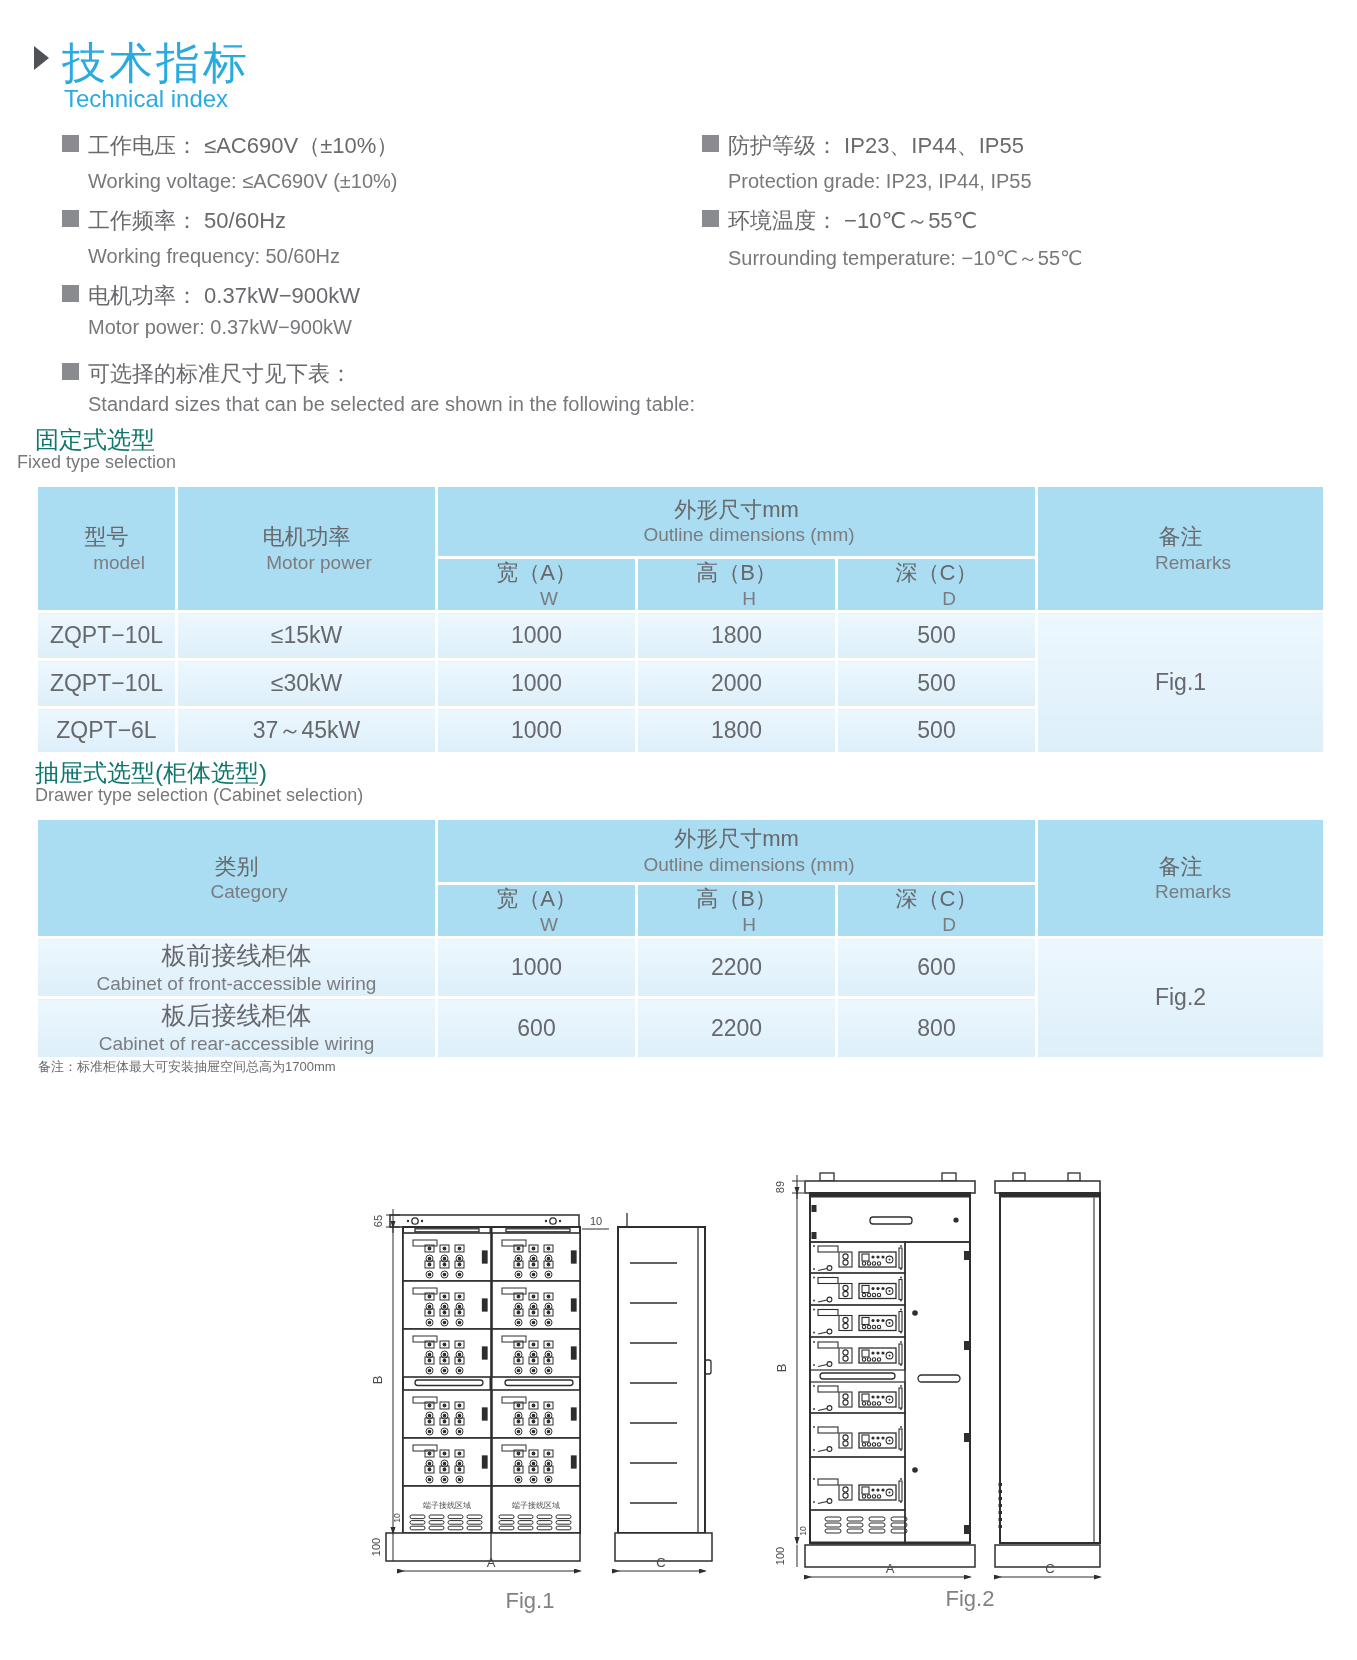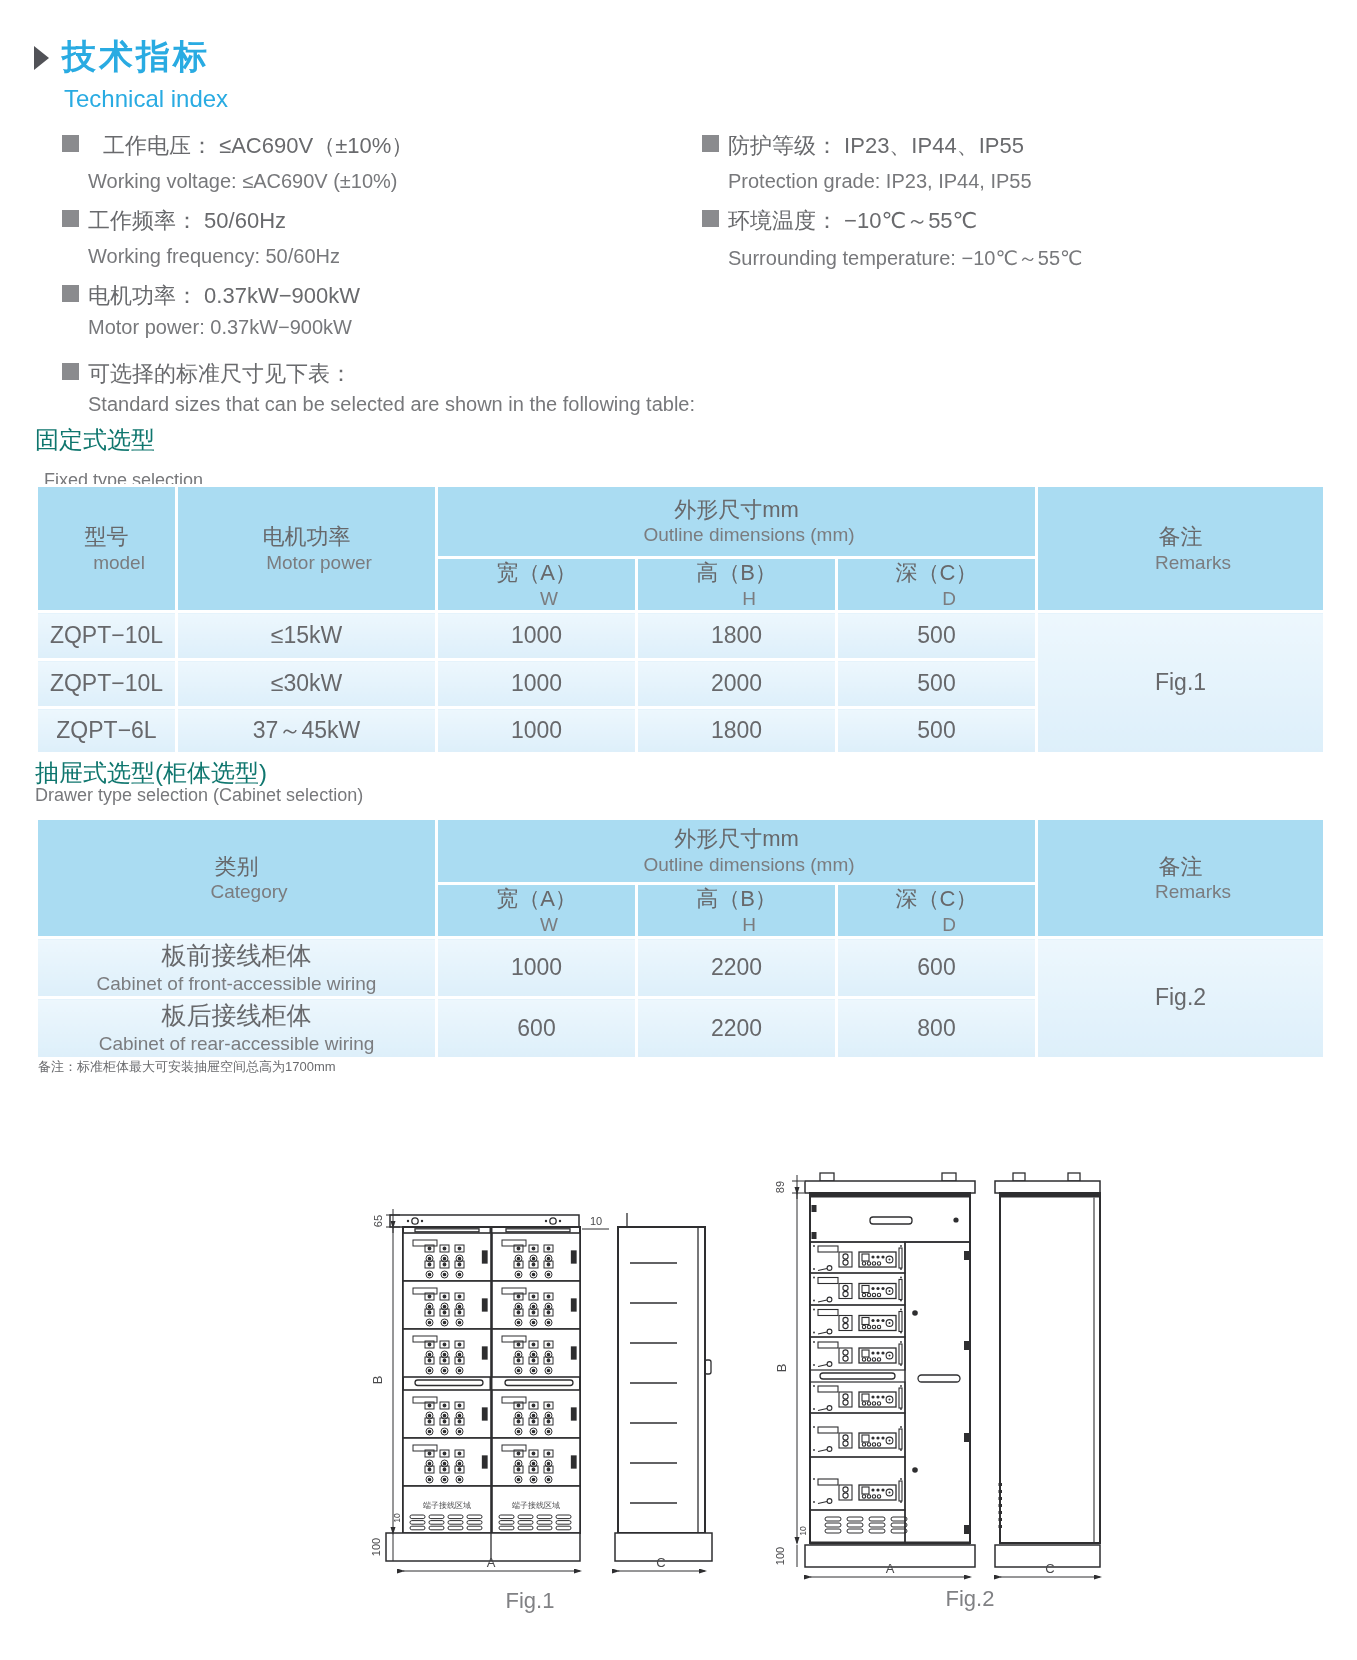--- a/index.html
+++ b/index.html
@@ -1,21 +1,21 @@
 <!DOCTYPE html>
 <html><head>
 <meta charset="utf-8">
 <style>
   html,body{margin:0;padding:0;background:#fff;}
   #page{position:relative;width:1357px;height:1660px;background:#fff;overflow:hidden;
         font-family:"Liberation Sans","DejaVu Sans",sans-serif;color:#6d6e71;}
   .abs{position:absolute;}
   
   .title-arrow{width:0;height:0;border-left:15px solid #515257;border-top:12px solid transparent;border-bottom:12px solid transparent;}
-  .title-cn{font-size:34px;color:#29abe2;letter-spacing:3px;font-weight:700;}
+  .title-cn{font-size:44px;color:#29abe2;letter-spacing:3px;font-weight:400;}
   .title-en{font-size:24px;color:#29abe2;font-weight:400;}
   
   .bullet{width:17px;height:17px;background:#8a8b8e;}
   .spec-cn{font-size:22px;color:#696a6d;white-space:nowrap;}
   .spec-en{font-size:20px;color:#77787b;white-space:nowrap;}
   
   .sec-cn{font-size:24px;color:#0f766e;}
   .sec-en{font-size:18px;color:#77787b;}
   
   table.spec{border-collapse:collapse;table-layout:fixed;width:100%;}
@@ -37,21 +37,21 @@
 </head>
 <body>
 
 <div id="page">
 
   <div class="abs title-arrow" style="left:34px;top:46px;"></div>
   <div class="abs title-cn" style="left:62px;top:34px;">技术指标</div>
   <div class="abs title-en" style="left:64px;top:85px;">Technical index</div>
 
   <div class="abs bullet" style="left:62px;top:135px;"></div>
-  <div class="abs spec-cn" style="left:88px;top:131px;margin-left:15px;">工作电压： ≤AC690V（±10%）</div>
+  <div class="abs spec-cn" style="left:88px;top:131px;">工作电压： ≤AC690V（±10%）</div>
   <div class="abs spec-en" style="left:88px;top:170px;">Working voltage: ≤AC690V (±10%)</div>
 
   <div class="abs bullet" style="left:62px;top:210px;"></div>
   <div class="abs spec-cn" style="left:88px;top:206px;">工作频率： 50/60Hz</div>
   <div class="abs spec-en" style="left:88px;top:245px;">Working frequency: 50/60Hz</div>
 
   <div class="abs bullet" style="left:62px;top:285px;"></div>
   <div class="abs spec-cn" style="left:88px;top:281px;">电机功率： 0.37kW−900kW</div>
   <div class="abs spec-en" style="left:88px;top:316px;">Motor power: 0.37kW−900kW</div>
 
@@ -61,21 +61,21 @@
 
   <div class="abs bullet" style="left:702px;top:210px;"></div>
   <div class="abs spec-cn" style="left:728px;top:206px;">环境温度： −10℃～55℃</div>
   <div class="abs spec-en" style="left:728px;top:245px;">Surrounding temperature: −10℃～55℃</div>
 
   <div class="abs bullet" style="left:62px;top:363px;"></div>
   <div class="abs spec-cn" style="left:88px;top:359px;">可选择的标准尺寸见下表：</div>
   <div class="abs spec-en" style="left:88px;top:393px;">Standard sizes that can be selected are shown in the following table:</div>
 
   <div class="abs sec-cn" style="left:35px;top:424px;">固定式选型</div>
-  <div class="abs sec-en" style="left:44px;top:452px;margin-top:18px;">Fixed type selection</div>
+  <div class="abs sec-en" style="left:17px;top:452px;">Fixed type selection</div>
 
   <div class="abs" style="left:35px;top:484px;width:1288px;">
     <table class="spec">
       <colgroup>
           <col style="width:140px">
           <col style="width:260px">
           <col style="width:200px">
           <col style="width:200px">
           <col style="width:200px">
           <col style="width:288px">

